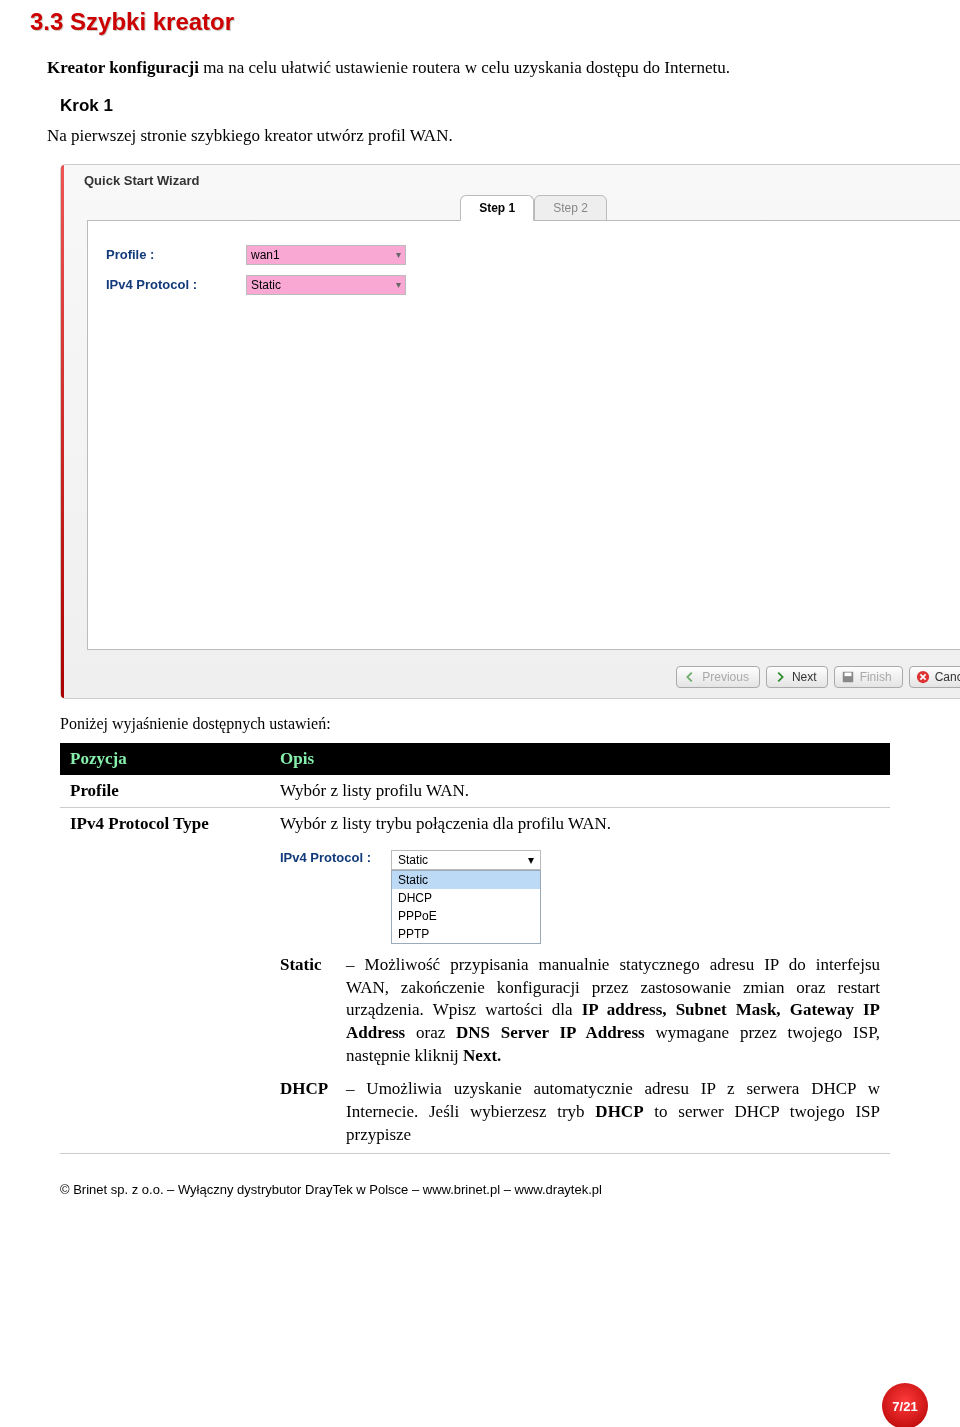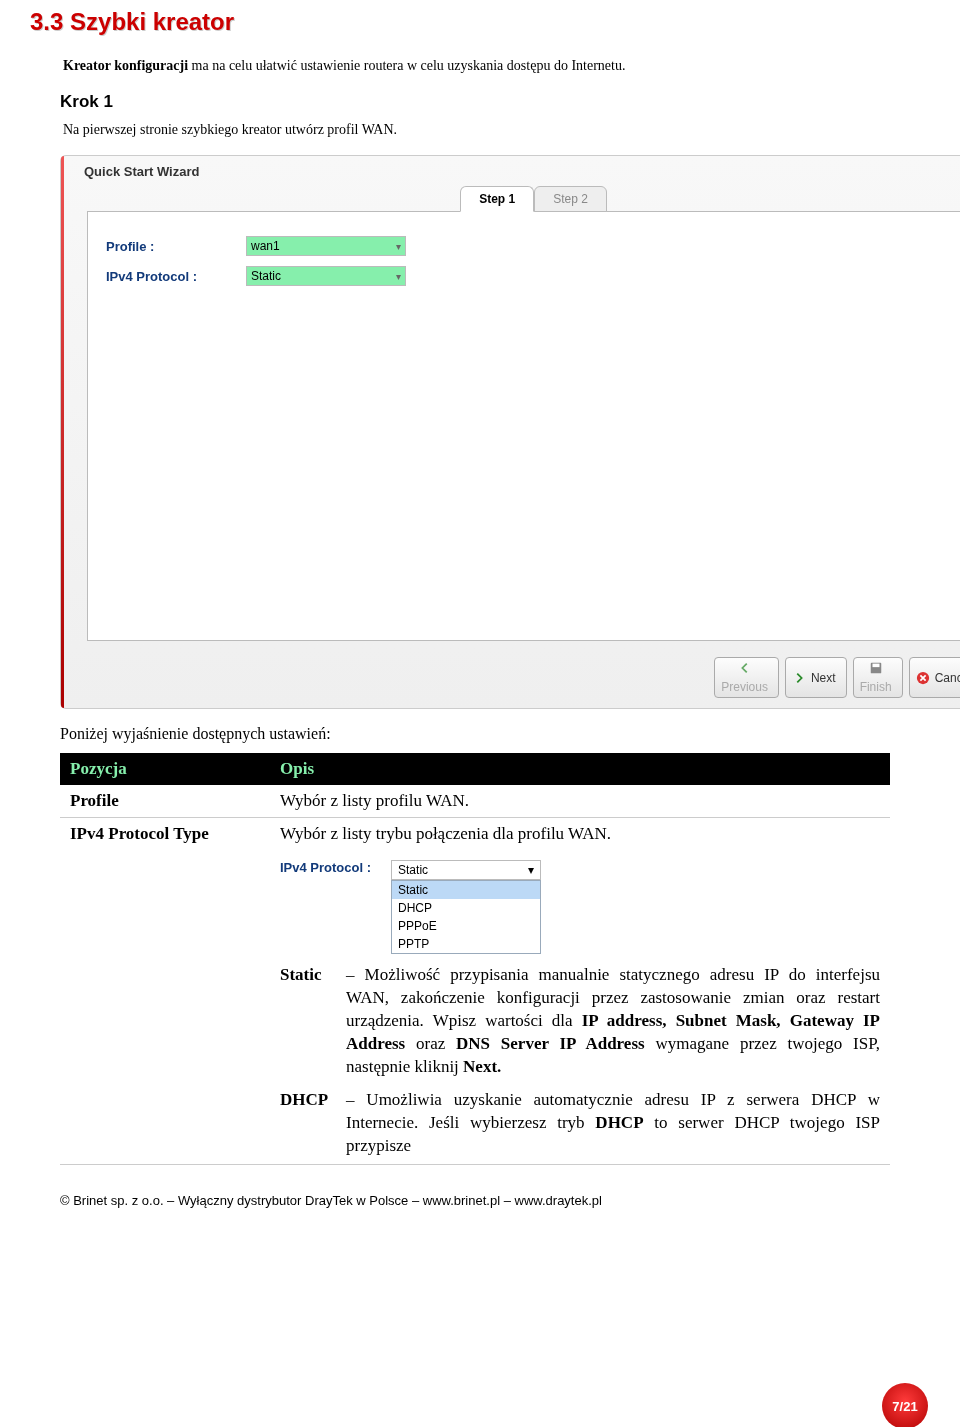--- a/index.html
+++ b/index.html
@@ -16,23 +16,23 @@
   }
   .section-heading {
     font-size: 24px;
     font-weight: bold;
     color: #c00;
     margin: 8px 0 20px 0;
     text-shadow: 1px 1px 0 #ccc;
     font-family: Verdana, Arial, sans-serif;
   }
   .body-text {
-    font-size: 14px;
+    font-size: 17px;
     line-height: 1.4;
-    margin: 16px 0 16px 33px;
+    margin: 16px 0 16px 17px;
     font-family: "Times New Roman", serif;
   }
   .krok {
     font-size: 17px;
     font-weight: bold;
     margin: 16px 0 8px 30px;
     font-family: Arial, sans-serif;
   }
   .wizard-box {
     margin: 8px 0 16px 30px;
@@ -96,21 +96,21 @@
     margin-bottom: 10px;
   }
   .wizard-label {
     width: 140px;
     font-weight: bold;
     color: #123a7a;
     font-size: 13px;
   }
   .wizard-select {
     border: 1px solid #bbb;
-    background: #86efac;
+    background: #f9a8d4;
     font-size: 12px;
     padding: 2px 4px;
     width: 160px;
     display: inline-flex;
     justify-content: space-between;
     align-items: center;
   }
   .wizard-select .caret {
     font-size: 10px;
     color: #666;
@@ -126,21 +126,21 @@
     background: linear-gradient(#fdfdfd,#e4e4e4);
     border-radius: 4px;
     font-size: 12px;
     padding: 3px 10px 3px 6px;
     display: flex;
     align-items: center;
     gap: 5px;
     color: #333;
     font-family: Arial, sans-serif;
   }
-  .wiz-btn.disabled { color: #aaa; flex-direction: column; }
+  .wiz-btn.disabled { color: #aaa; }
   .wiz-icon { width: 14px; height: 14px; display: inline-block; }
   .below-text {
     font-size: 16px;
     margin: 14px 0 10px 30px;
     font-family: "Times New Roman", serif;
   }
   .settings-table {
     margin: 6px 0 10px 30px;
     border-collapse: collapse;
     width: 830px;

